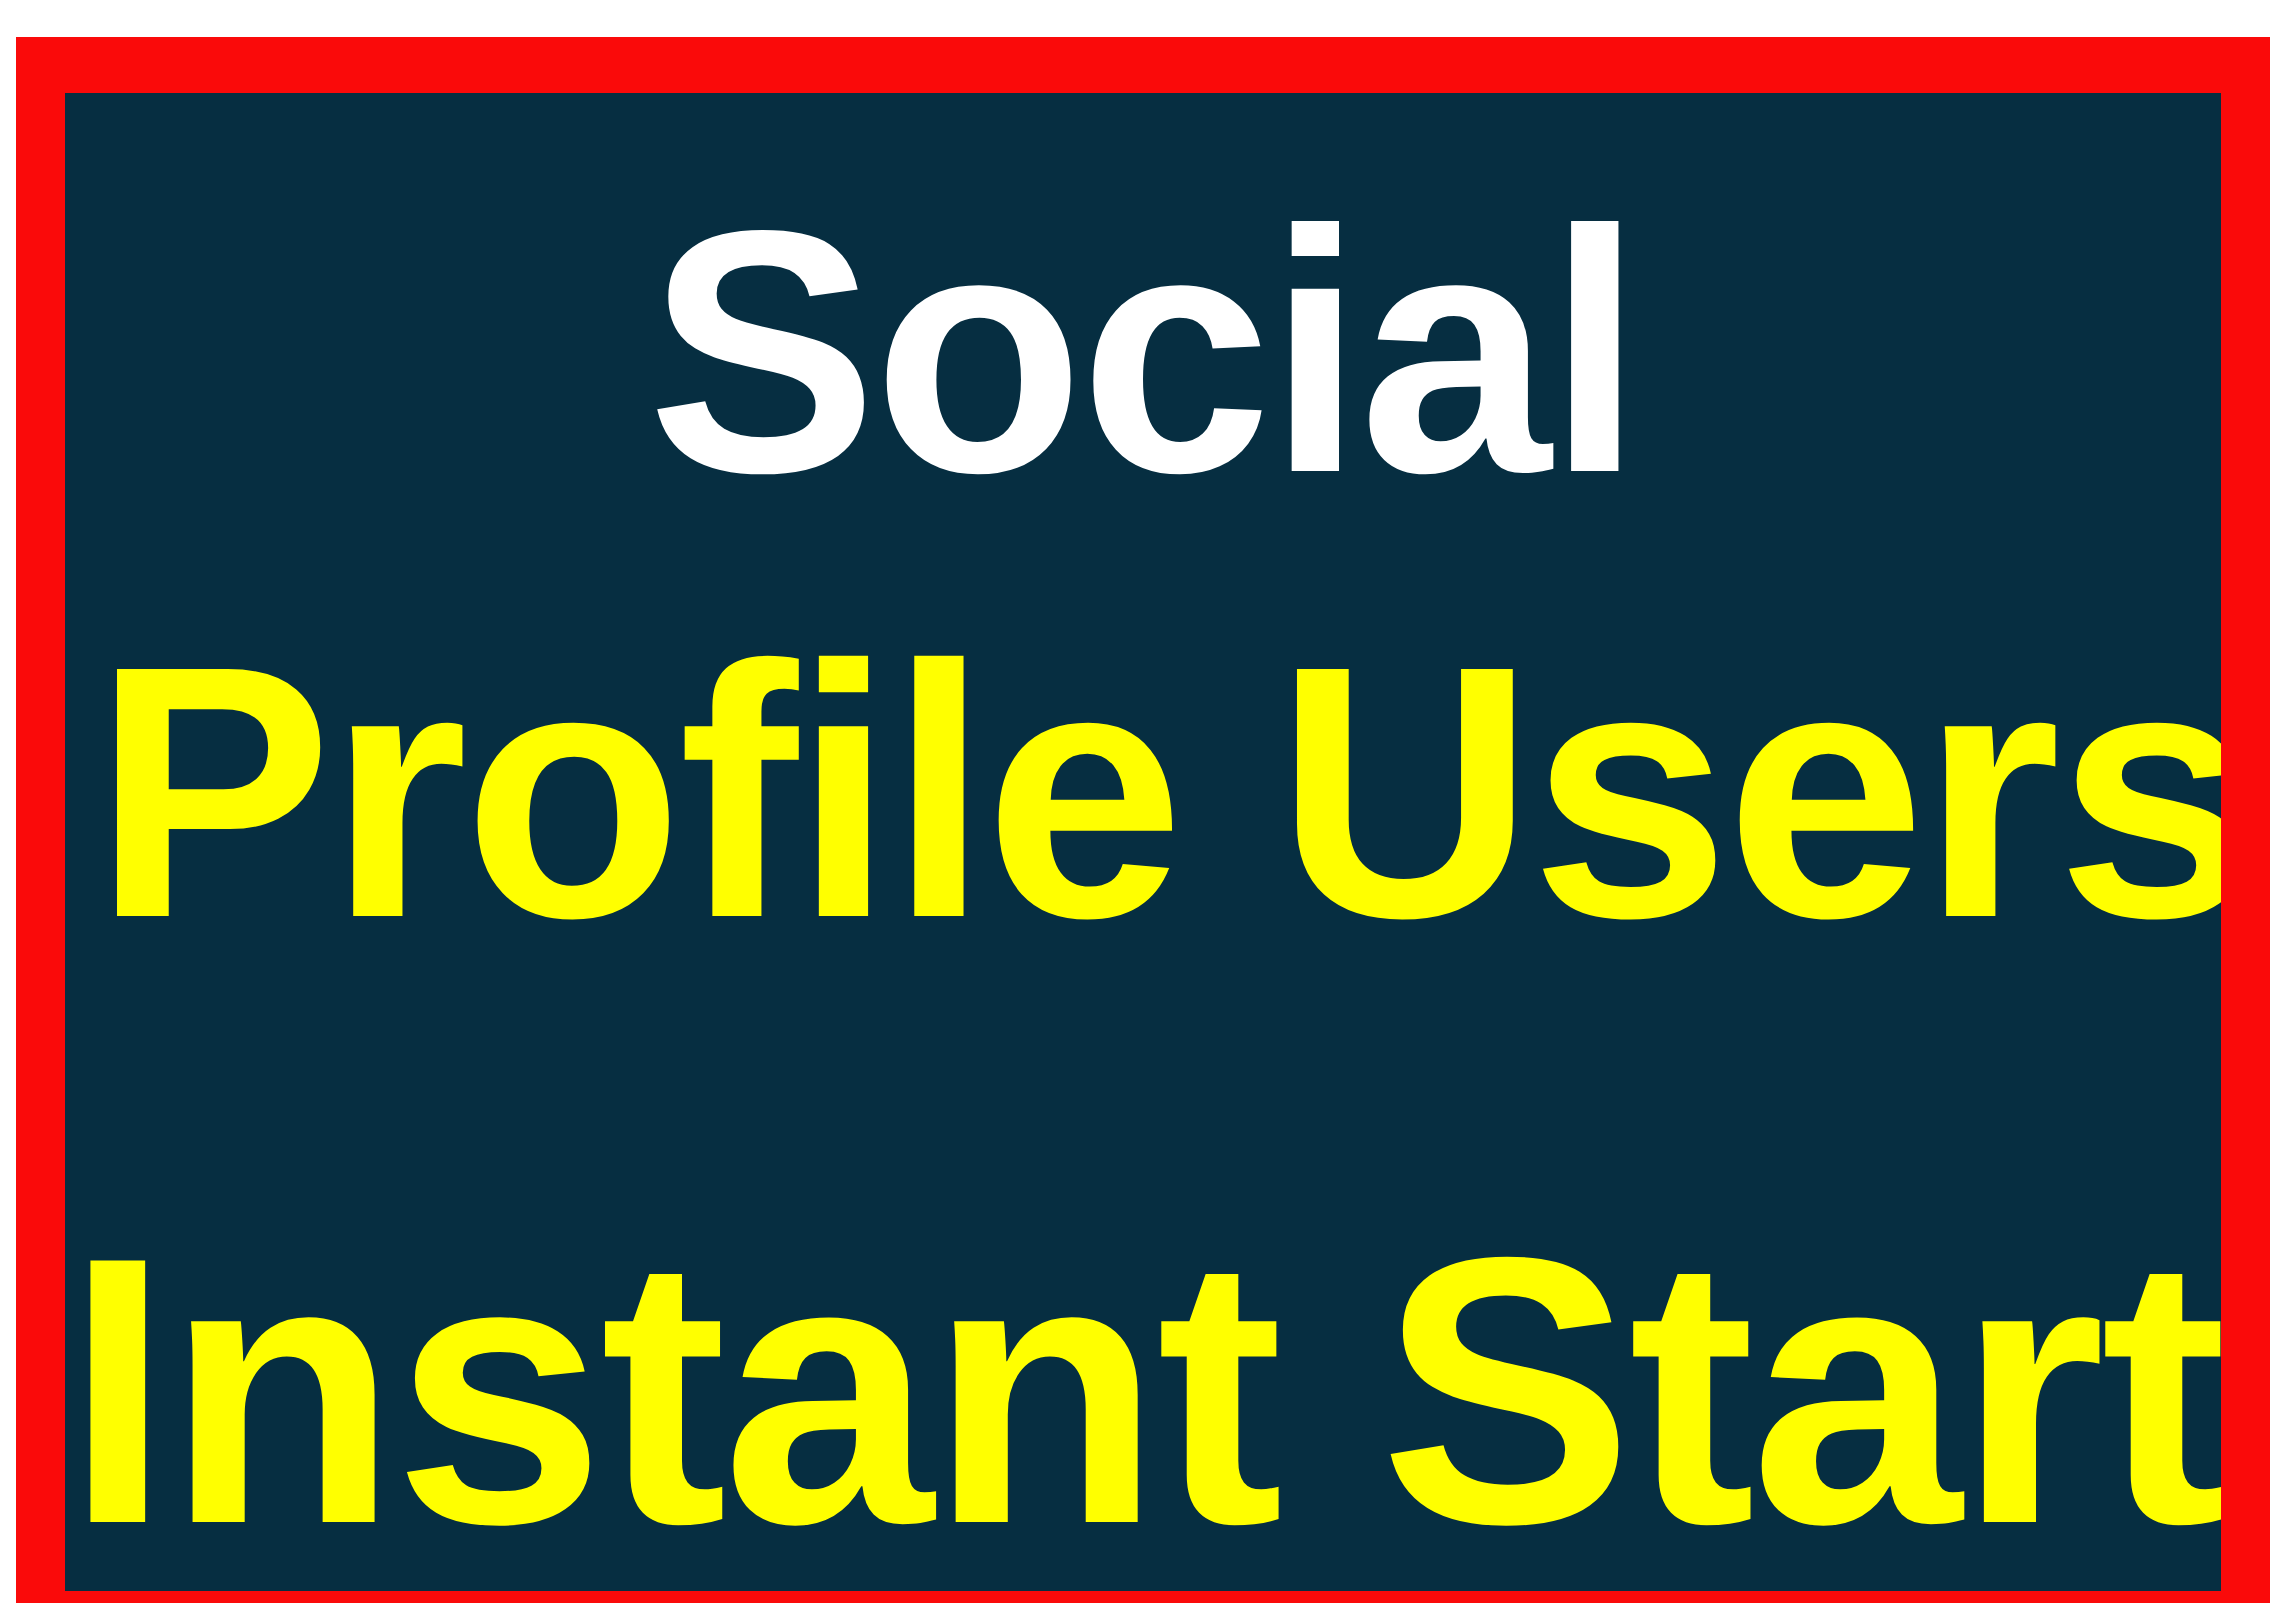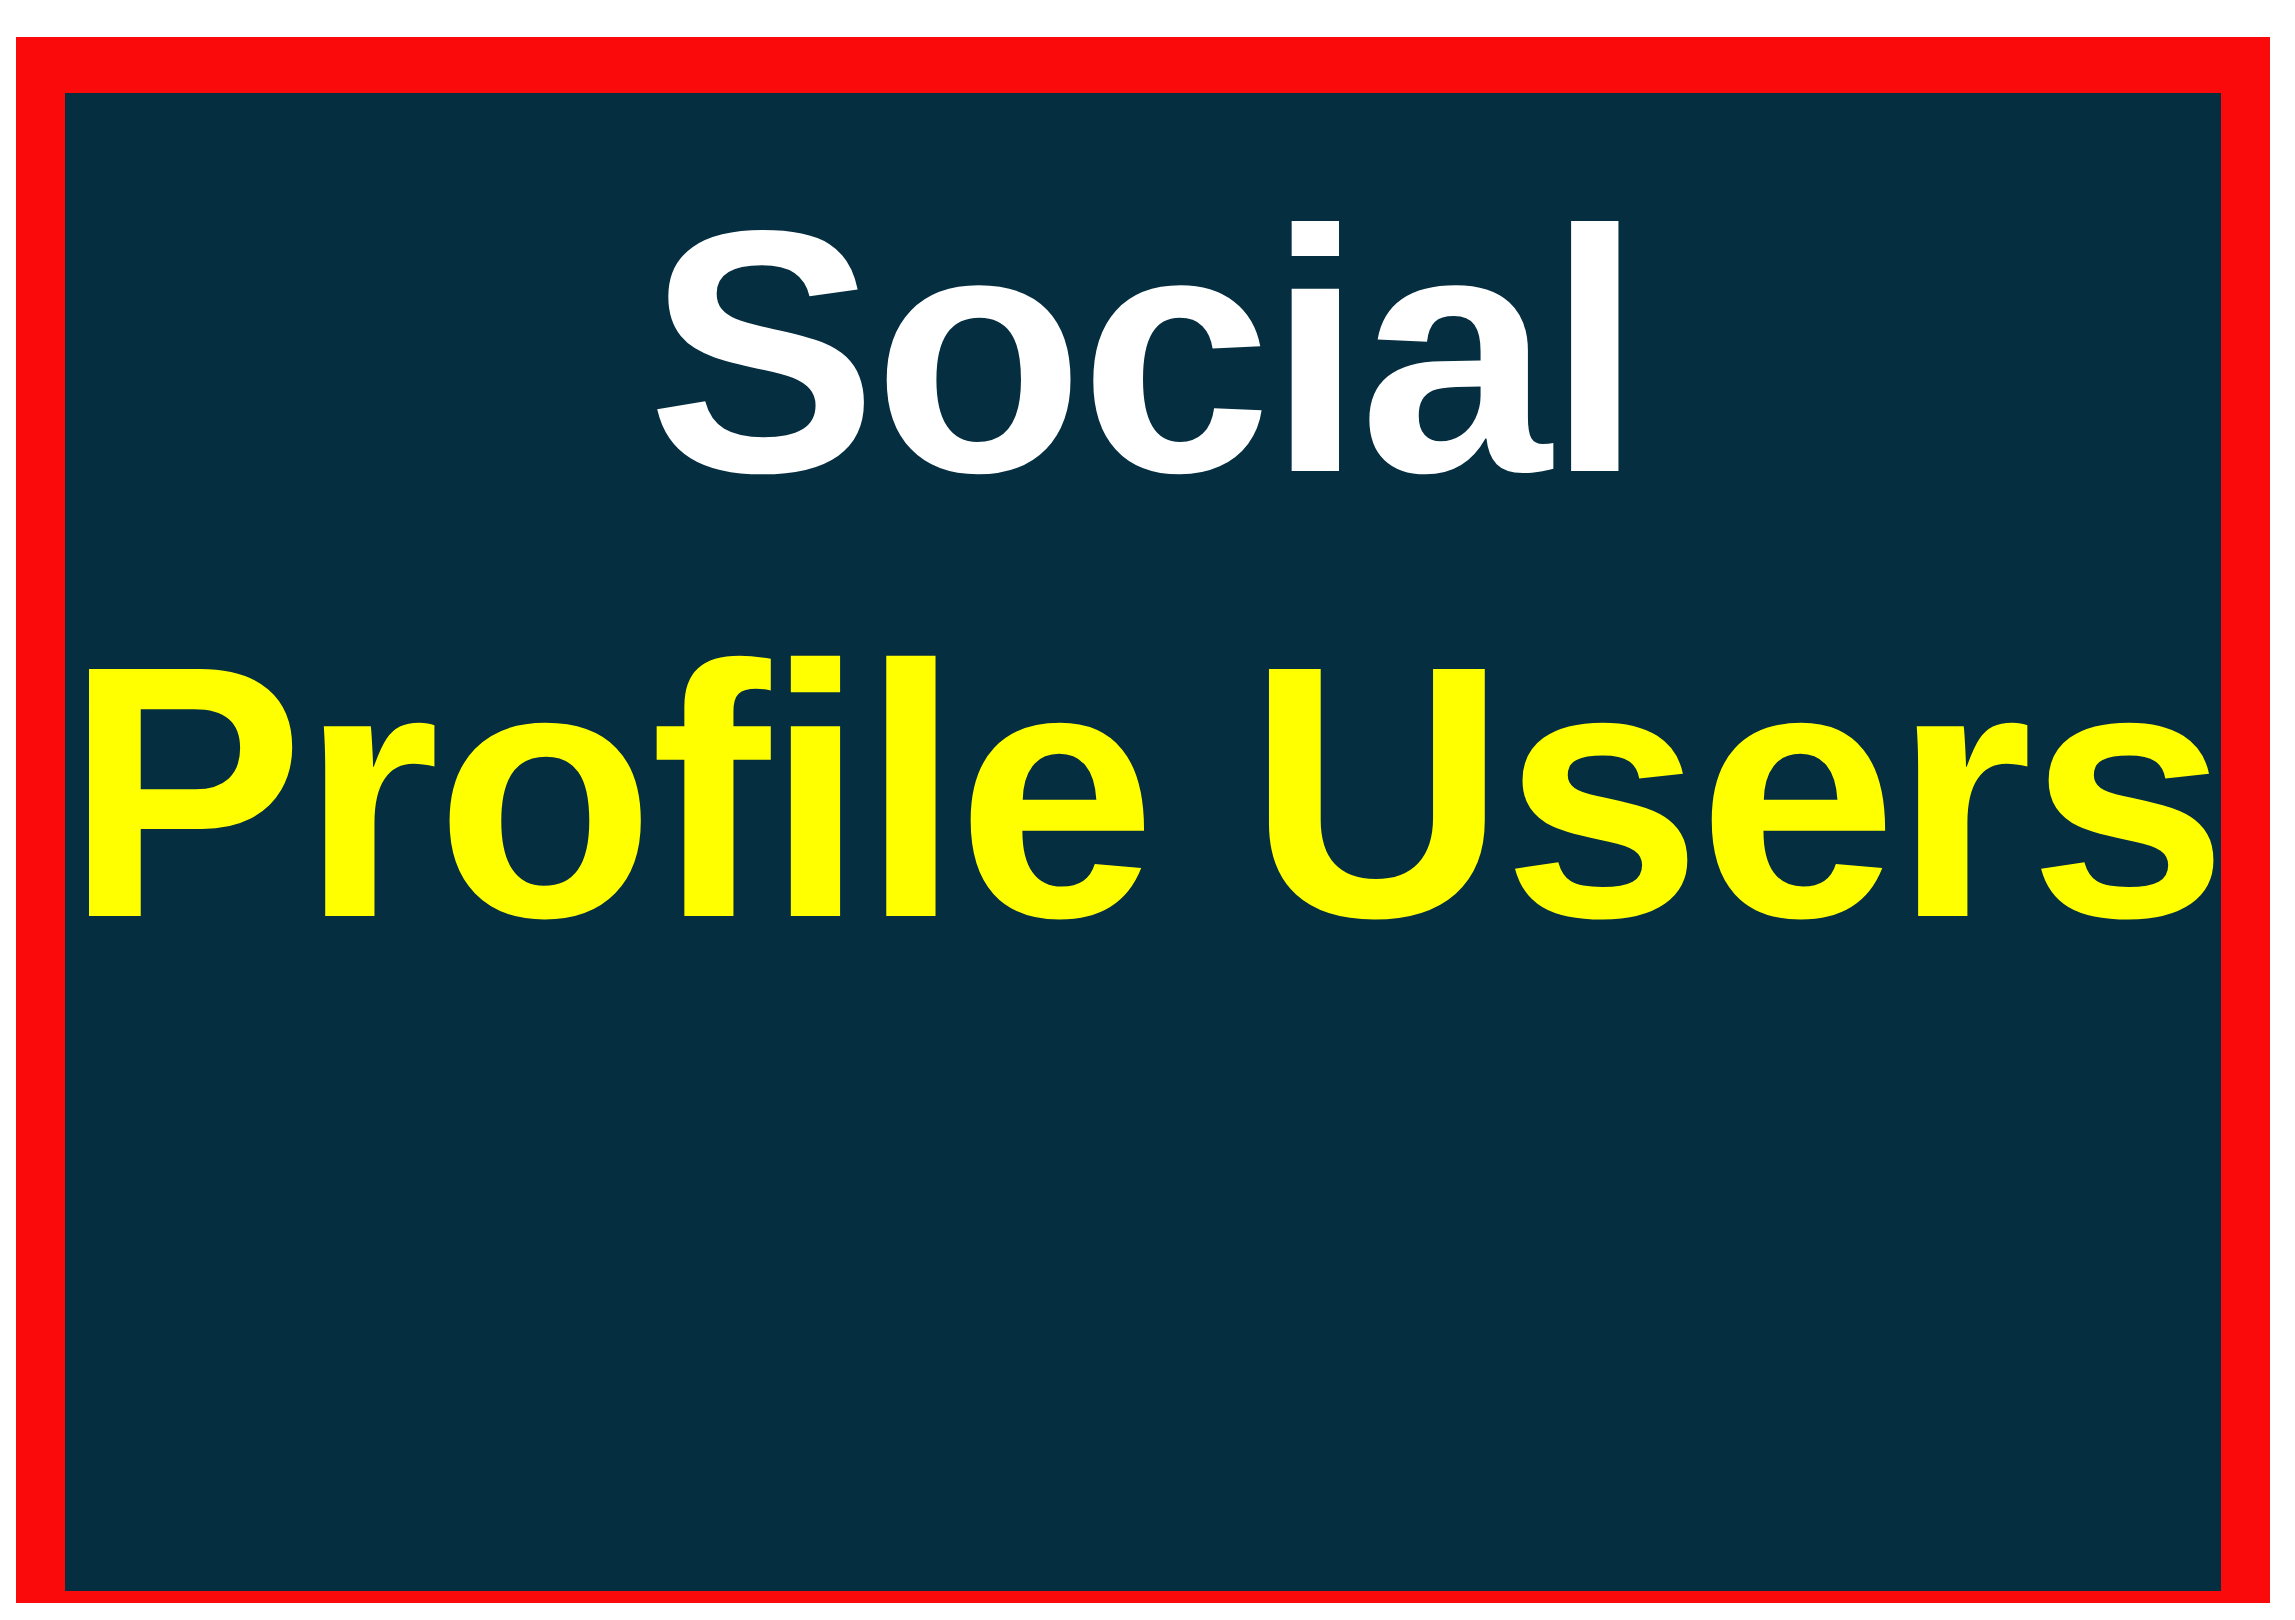--- a/index.html
+++ b/index.html
@@ -74,20 +74,21 @@
     font-size: 294px;
     color: #ffffff;
   }
 
   .line-2 {           
     top: 519px;
     left: 0;
     text-align: center;
     font-size: 294px;
     color: #ffff00;
+    padding-left: 28px;
   }
 
   .line-3 {           
     top: 804px;
     left: 0;
     text-align: center;
     font-size: 294px;
     color: #ffffff;
   }
 
@@ -108,20 +109,21 @@
 
     <div class="panel" style="background: rgb(6, 46, 65);">
 
       <div class="headline">
 
         <div class="line line-1" style="color: rgb(255, 255, 255); font-size: 345px;">Social</div>
 
         <div class="line line-2" style="color: rgb(255, 255, 0); font-size: 359px;">Profile Users</div>
 
 
+        <div class="line line-4" style="color: rgb(255, 255, 0); font-size: 380px;">Instant Start</div>
 
       </div>
 
     </div>
 
   </div>
 
 </div>
 
 

